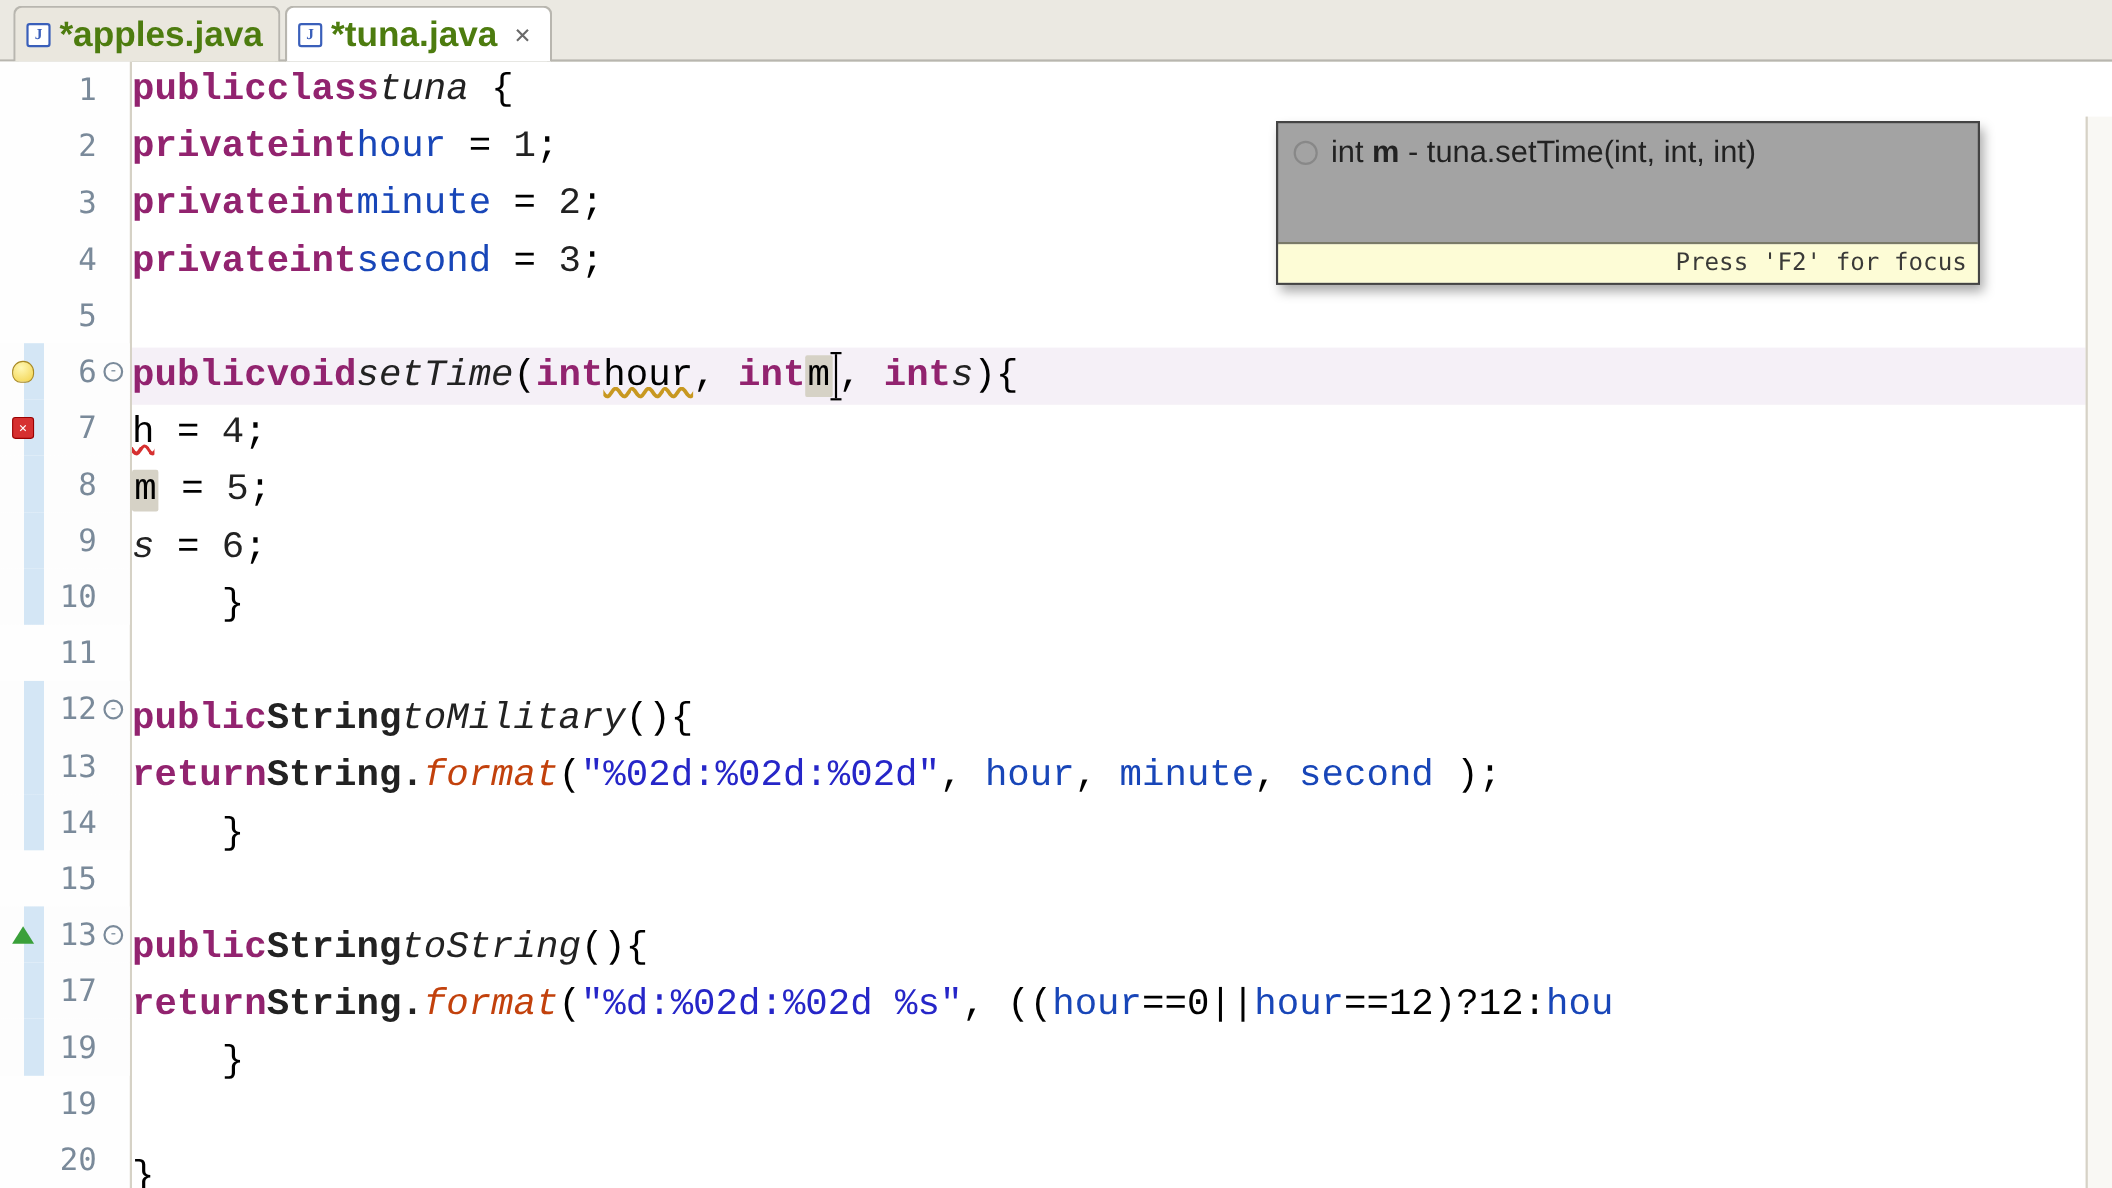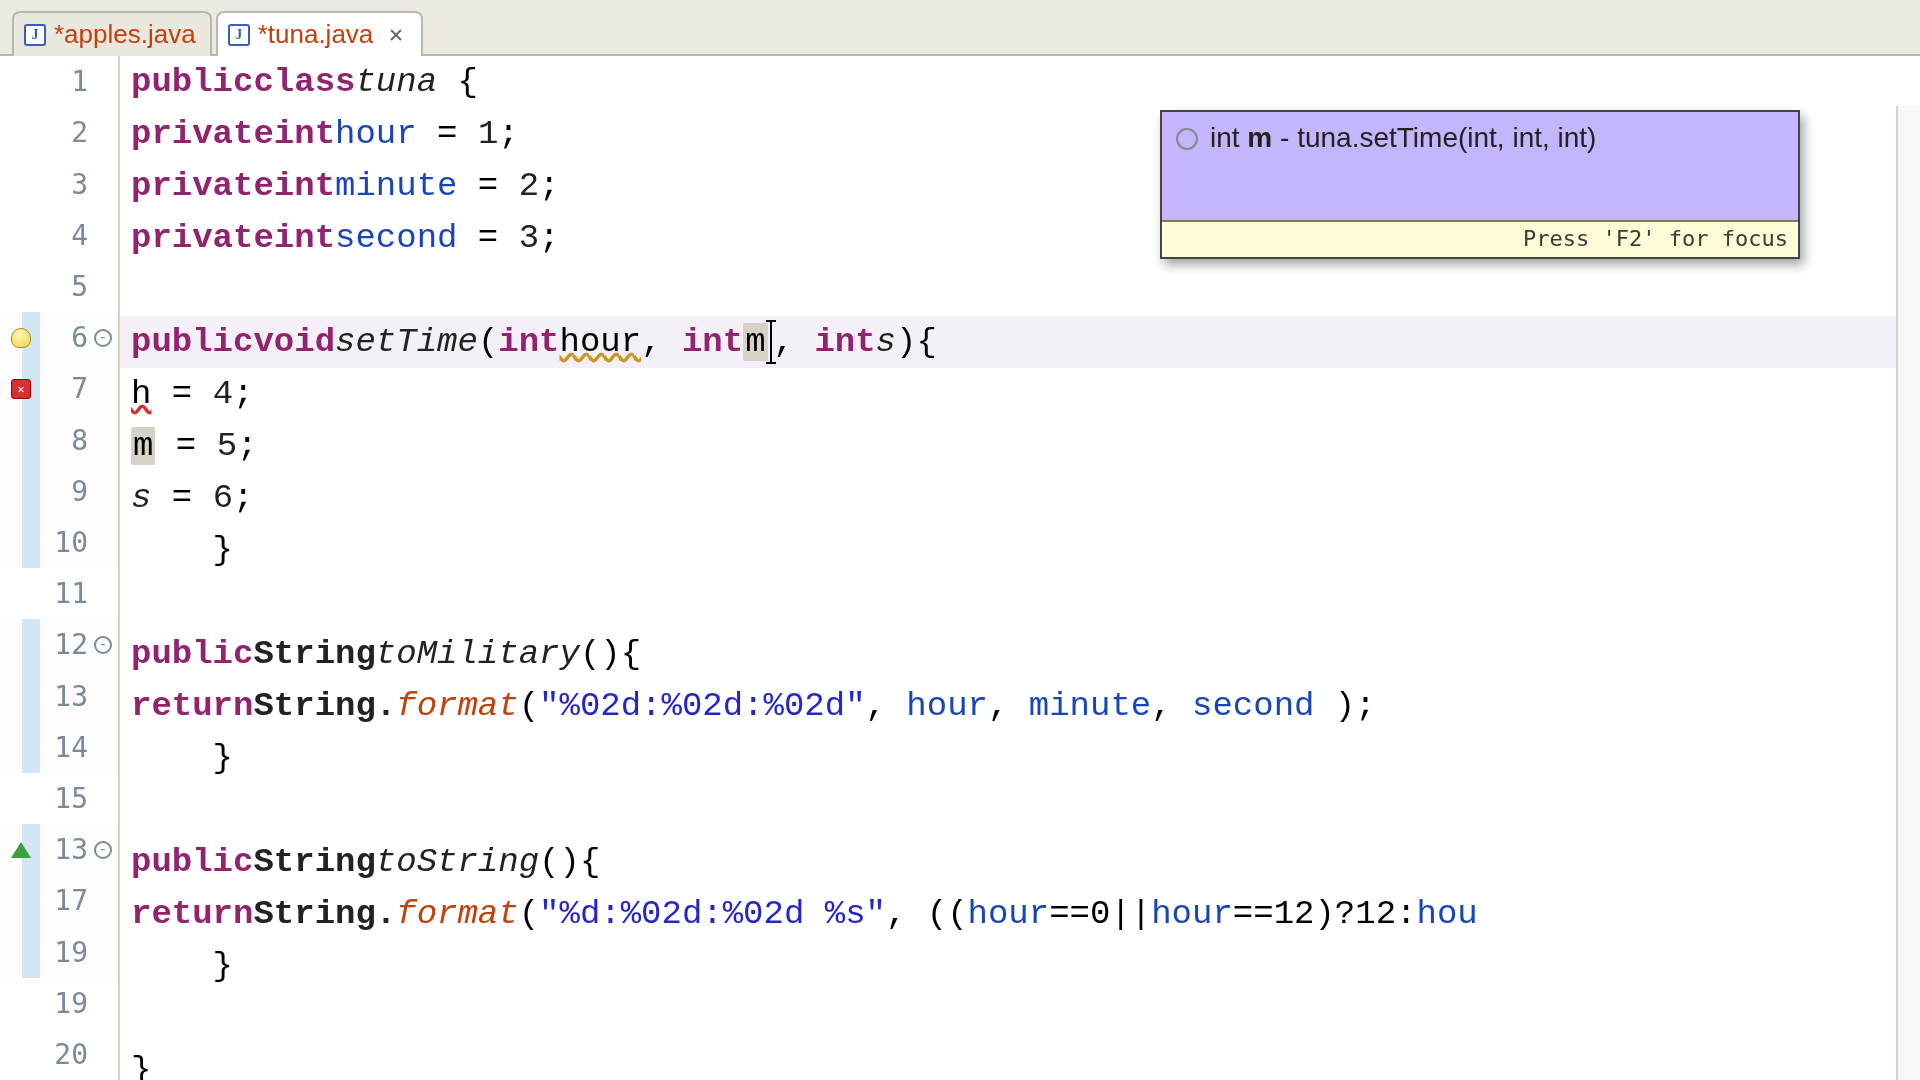--- a/index.html
+++ b/index.html
@@ -48,22 +48,23 @@
       display: inline-flex;
       align-items: center;
       justify-content: center;
       font-family: Georgia, serif;
       font-weight: bold;
       font-size: 14px;
       color: #3a5fba;
       background: #fff;
     }
     .tab-label {
-      font-size: 26px;
-      color: #c2410c;
+      font-size: 32px;
+      color: #4d7c0f;
+      font-weight: bold;
     }
     .tab-close {
       width: 22px;
       height: 22px;
       display: inline-flex;
       align-items: center;
       justify-content: center;
       font-size: 16px;
       color: #6b6b6b;
       border: 1px solid transparent;
@@ -156,21 +157,21 @@
       padding-top: 0;
       font-family: Consolas, "Courier New", monospace;
       font-size: 34px;
       position: relative;
     }
     .code-line {
       height: 52px;
       display: flex;
       align-items: center;
       white-space: pre;
-      padding-left: 11px;
+      padding-left: 0;
     }
     .code-line.hl {
       background: #f5f0f7;
     }
     .kw { color: #92236f; font-weight: bold; }
     .type { color: #222; font-weight: bold; }
     .ident { color: #222; font-style: italic; }
     .field { color: #1846b8; }
     .num { color: #222; }
     .str { color: #2626c8; }
@@ -195,21 +196,21 @@
       background: #000;
       left: -4px;
     }
     .text-cursor::before { top: -2px; }
     .text-cursor::after { bottom: -2px; }
     .hover-tooltip {
       position: absolute;
       left: 1040px;
       top: 54px;
       width: 640px;
-      background: #c4b5fd;
+      background: #a3a3a3;
       border: 2px solid #444;
       box-shadow: 4px 6px 10px rgba(0,0,0,0.35);
       z-index: 10;
     }
     .hover-tooltip-body {
       padding: 10px 14px 30px 14px;
       display: flex;
       align-items: flex-start;
       gap: 12px;
       font-family: "Segoe UI", Arial, sans-serif;

